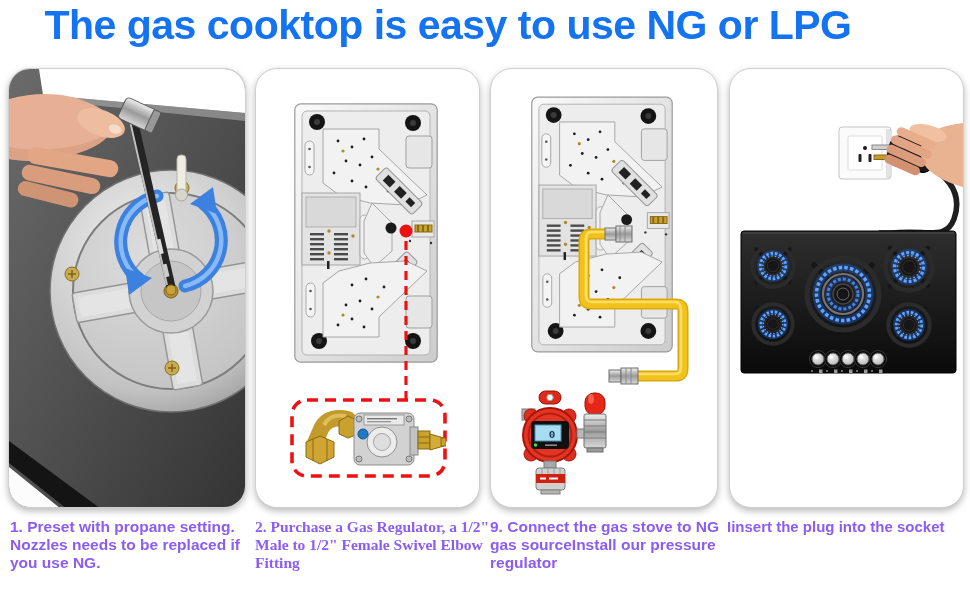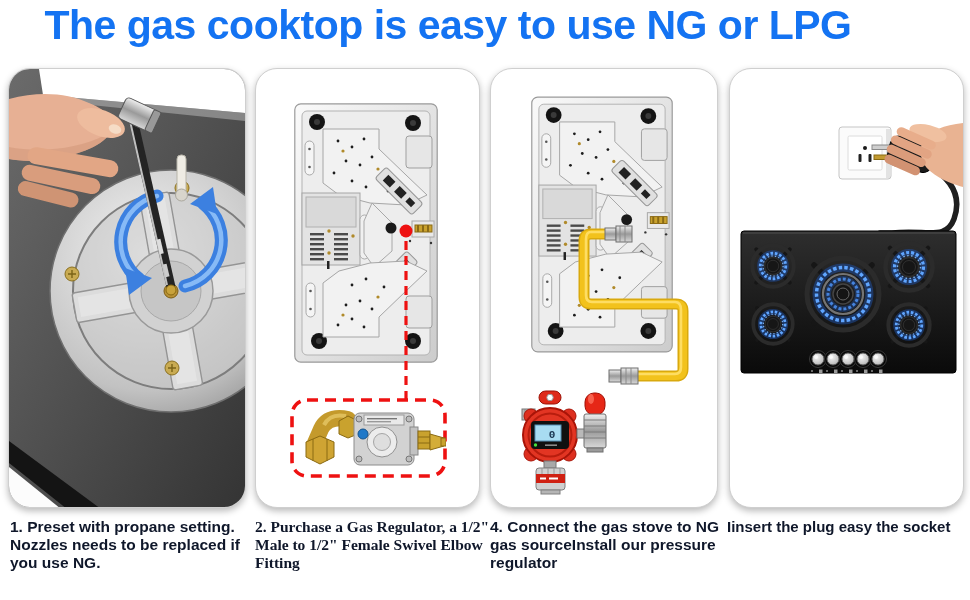--- a/index.html
+++ b/index.html
@@ -9,21 +9,21 @@
        font-size:41px;font-weight:bold;letter-spacing:-0.5px;margin:0;}
   .panel{position:absolute;top:68px;height:438px;background:#fff;
        border:1px solid #cfcfcf;border-radius:22px;overflow:hidden;
        box-shadow:0 3px 7px rgba(0,0,0,0.28);}
   #panel1{left:8px;width:236px;}
   #panel2{left:255px;width:223px;}
   #panel3{left:490px;width:226px;}
   #panel4{left:729px;width:233px;}
   .abs{position:absolute;}
   .caption{position:absolute;top:518px;margin:0;font-size:15.5px;font-weight:bold;
-       color:#0f172a;line-height:1.16;}
+       color:#8b5cf6;line-height:1.16;}
   #cap1{left:10px;width:250px;}
   #cap2{left:255px;width:238px;font-family:Liberation Serif, serif;}
   #cap3{left:490px;width:232px;}
   #cap4{left:727px;width:243px;font-size:15px;white-space:nowrap;}
   svg{display:block;}
 </style>
 </head>
 <body>
 
 <svg width="0" height="0" style="position:absolute" aria-hidden="true">
@@ -465,14 +465,14 @@
             <circle cx="-6" cy="12" r="1" fill="#8a8a8a"></circle>
             <rect x="1" y="10.5" width="3.5" height="3.5" fill="#9a9a9a"></rect>
           </g>
       </g>
     </g>
   </svg>
 </section>
 
 <p class="caption" id="cap1">1. Preset with propane setting. Nozzles needs to be replaced if you use NG.</p>
 <p class="caption" id="cap2">2. Purchase a Gas Regulator, a 1/2" Male to 1/2" Female Swivel Elbow Fitting</p>
-<p class="caption" id="cap3">4. Connect the gas stove to NG gas sourceInstall our pressure regulator</p>
-<p class="caption" id="cap4">Iinsert the plug easy the socket</p>
+<p class="caption" id="cap3">9. Connect the gas stove to NG gas sourceInstall our pressure regulator</p>
+<p class="caption" id="cap4">Iinsert the plug into the socket</p>
 
 </body></html>

